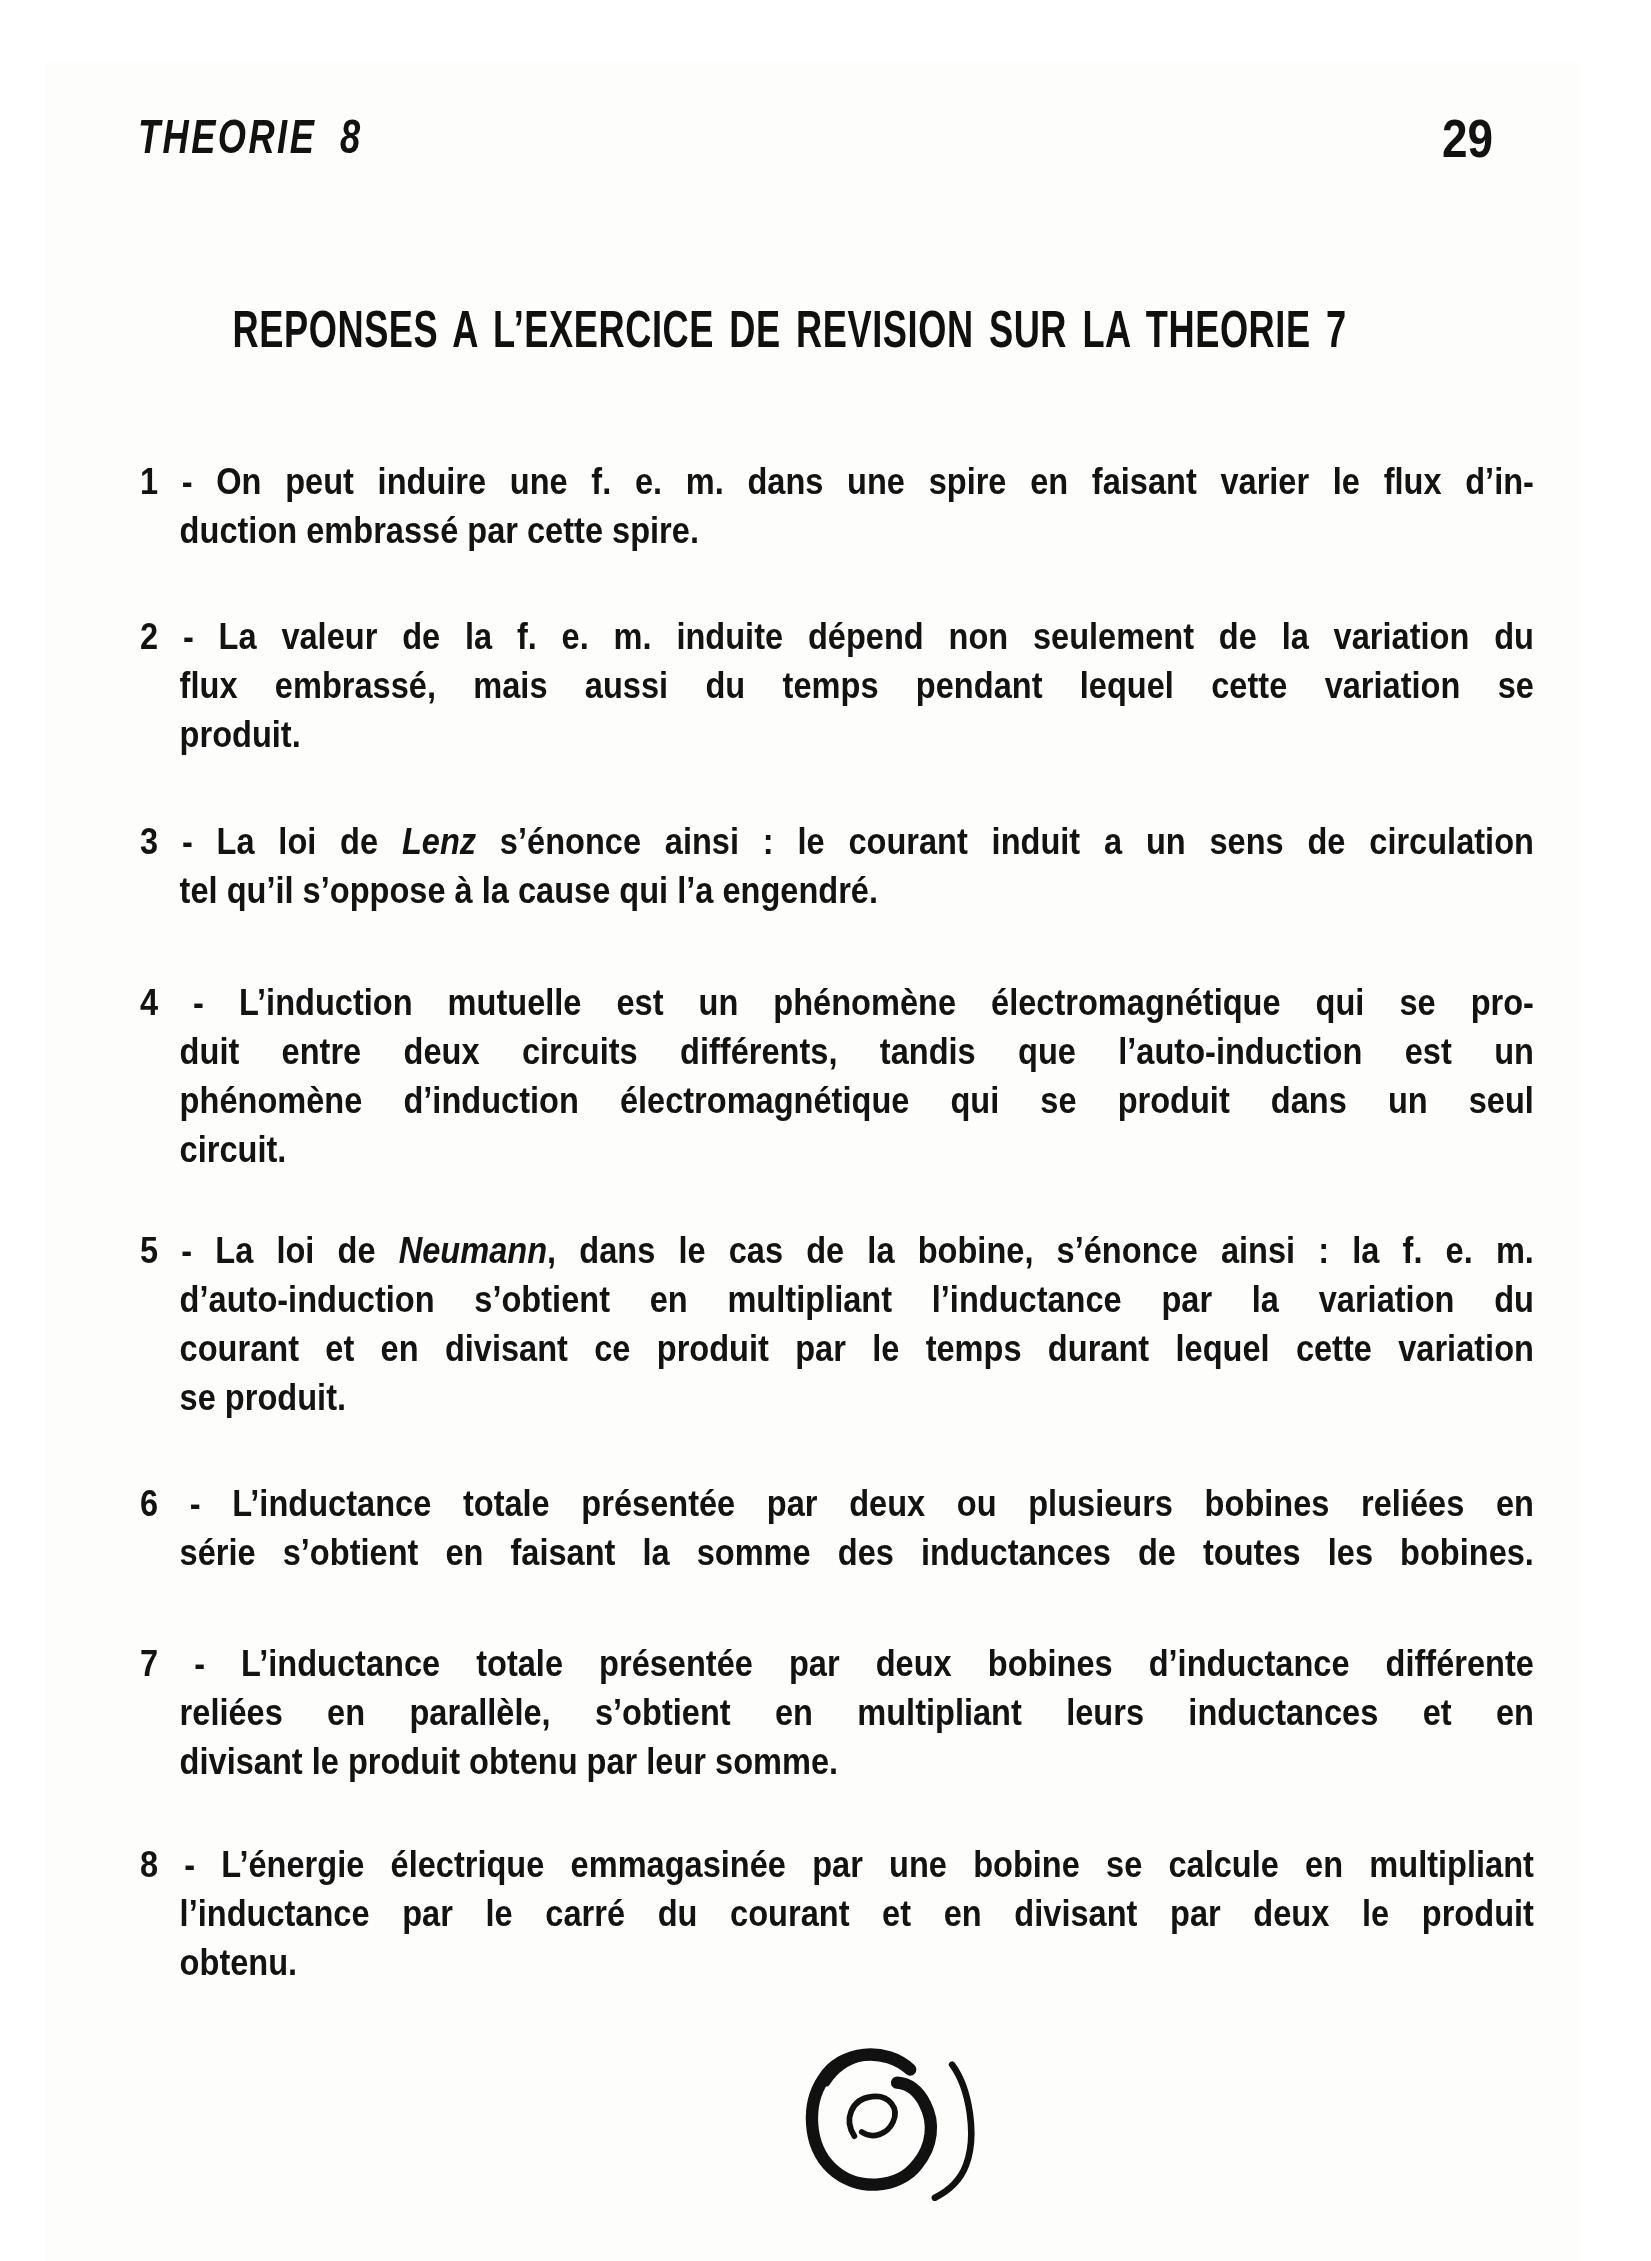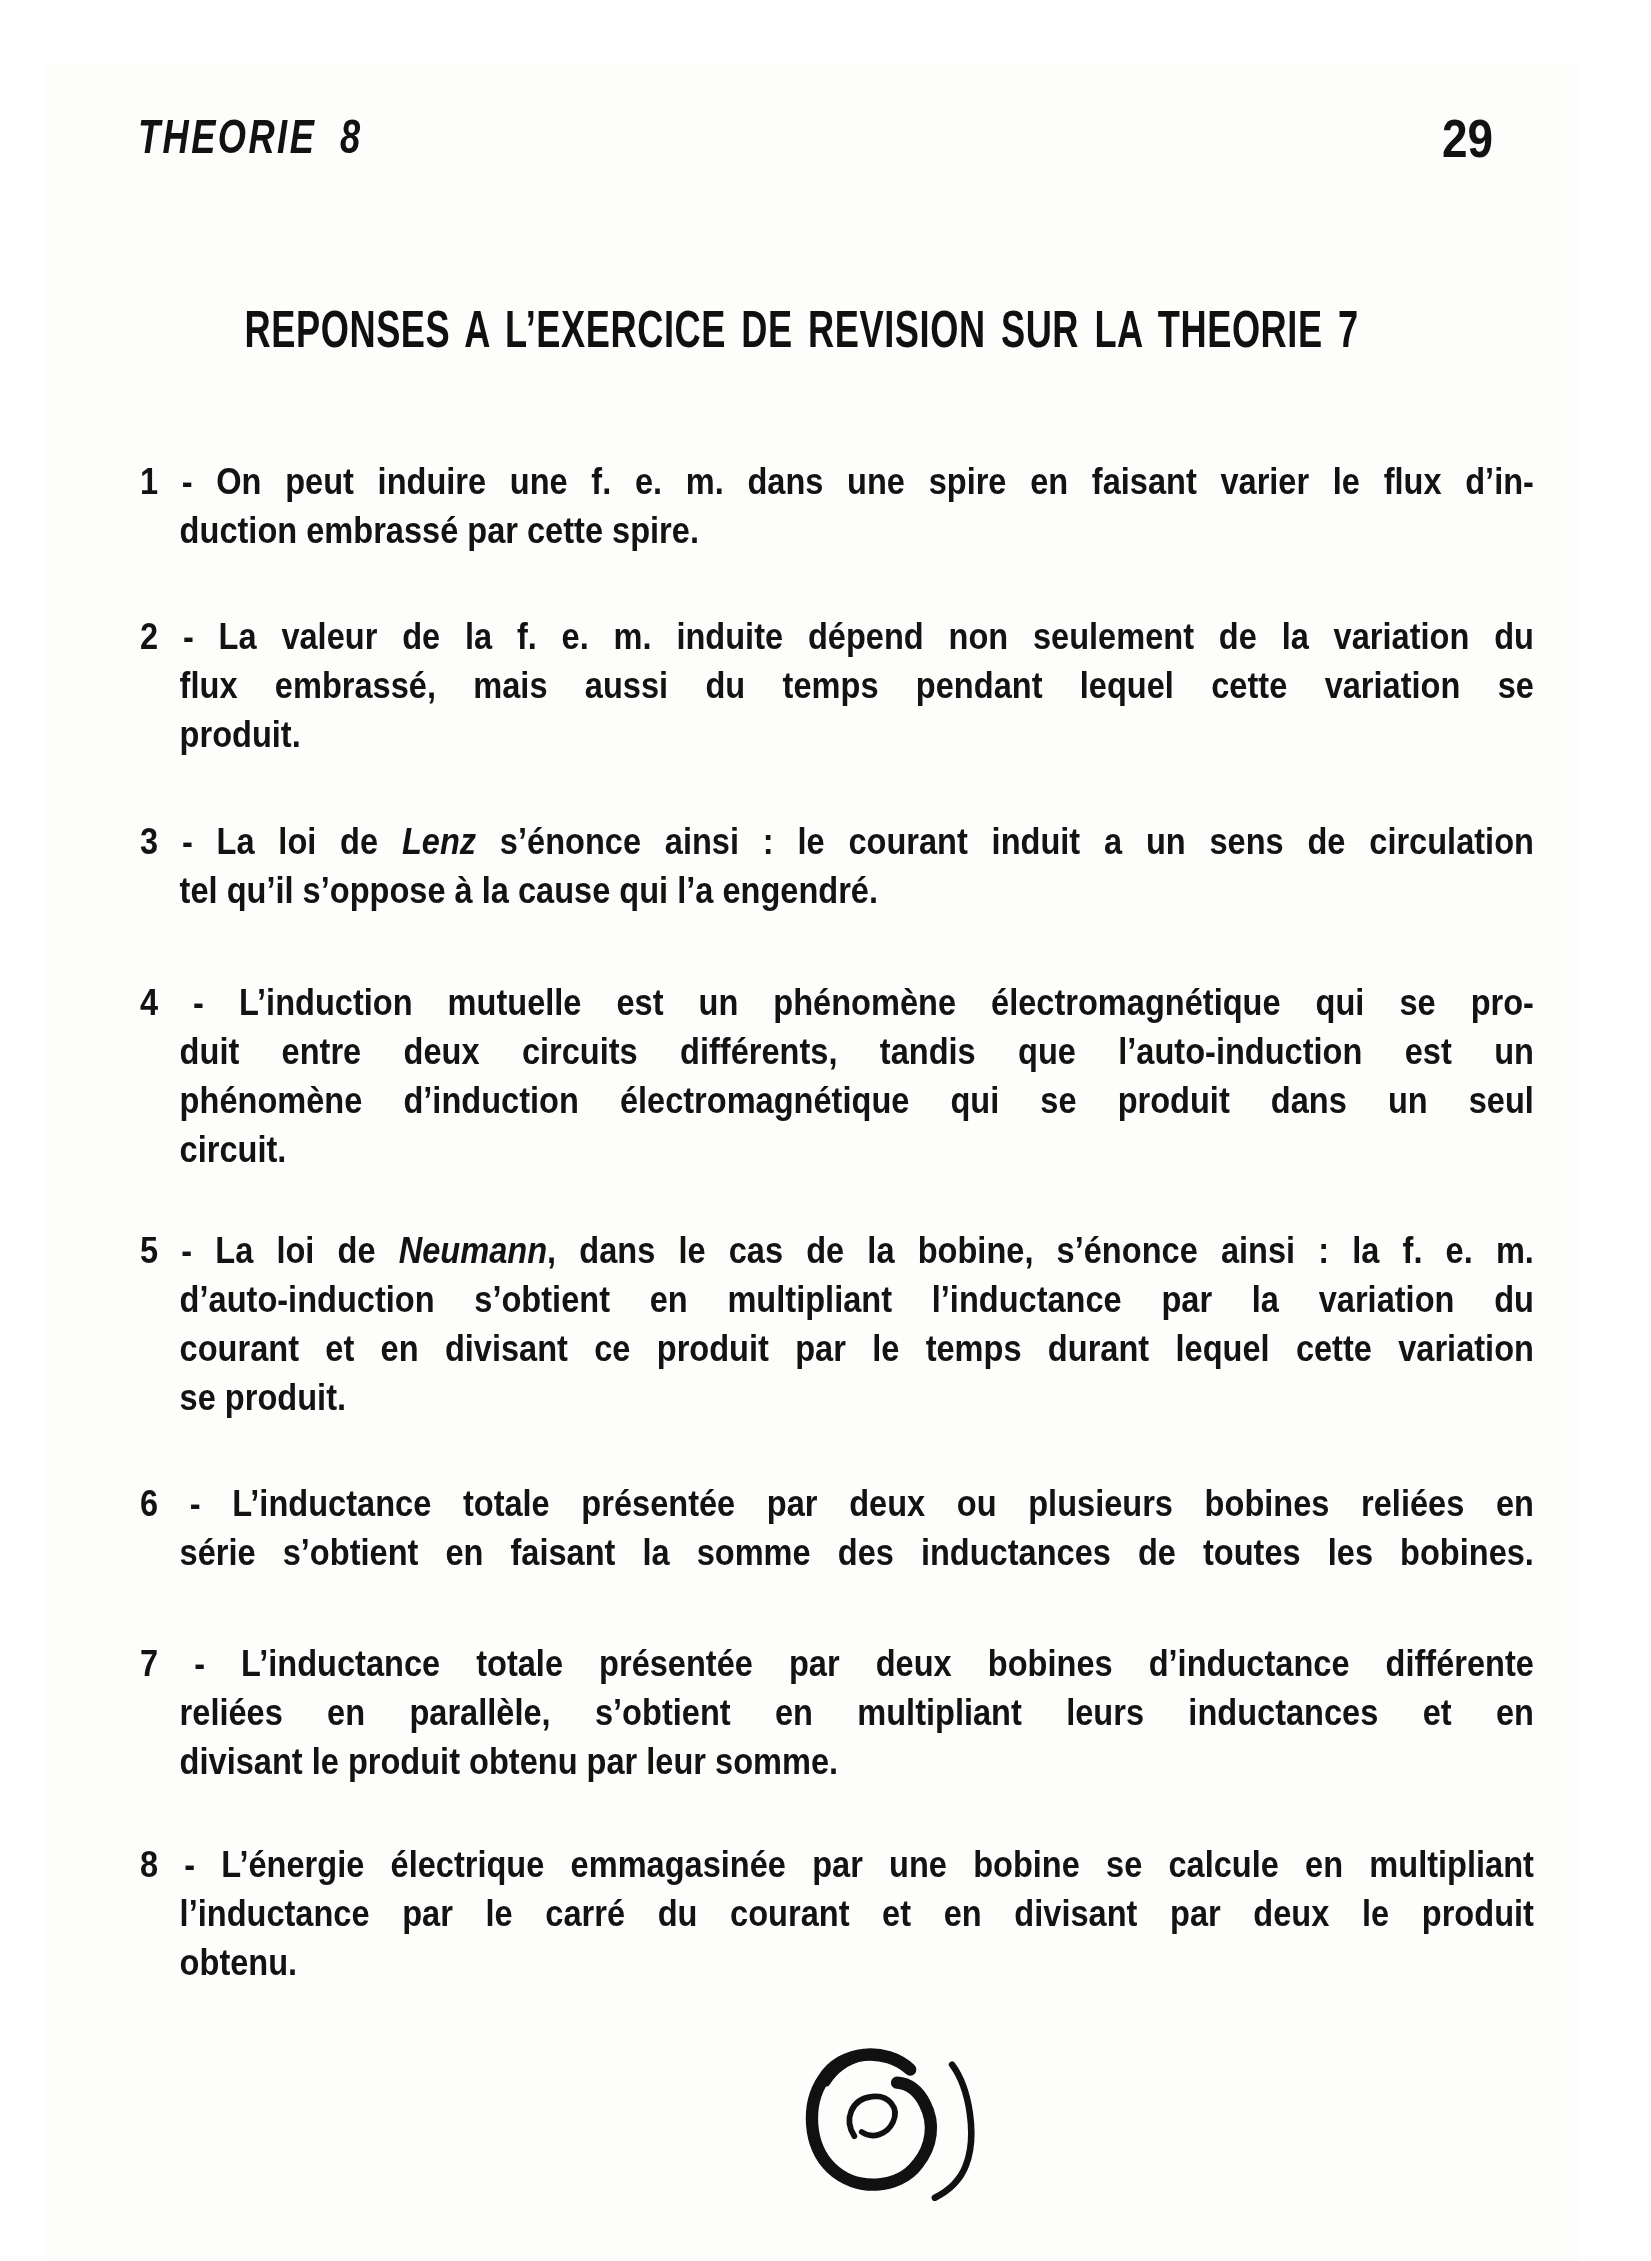--- a/index.html
+++ b/index.html
@@ -55,21 +55,20 @@
     transform-origin: 0 0;
     color: #121212;
   }
   .title-row {
     position: absolute;
     left: 0;
     top: 304px;
     width: 1580px;
     display: flex;
     justify-content: center;
-    padding-left: 12px;
   }
   .page-title {
     font-size: 51px;
     font-weight: 700;
     line-height: 1;
     letter-spacing: 0.8px;
     word-spacing: 6.6px;
     white-space: nowrap;
     transform: scaleX(0.71);
     transform-origin: 50% 0;

